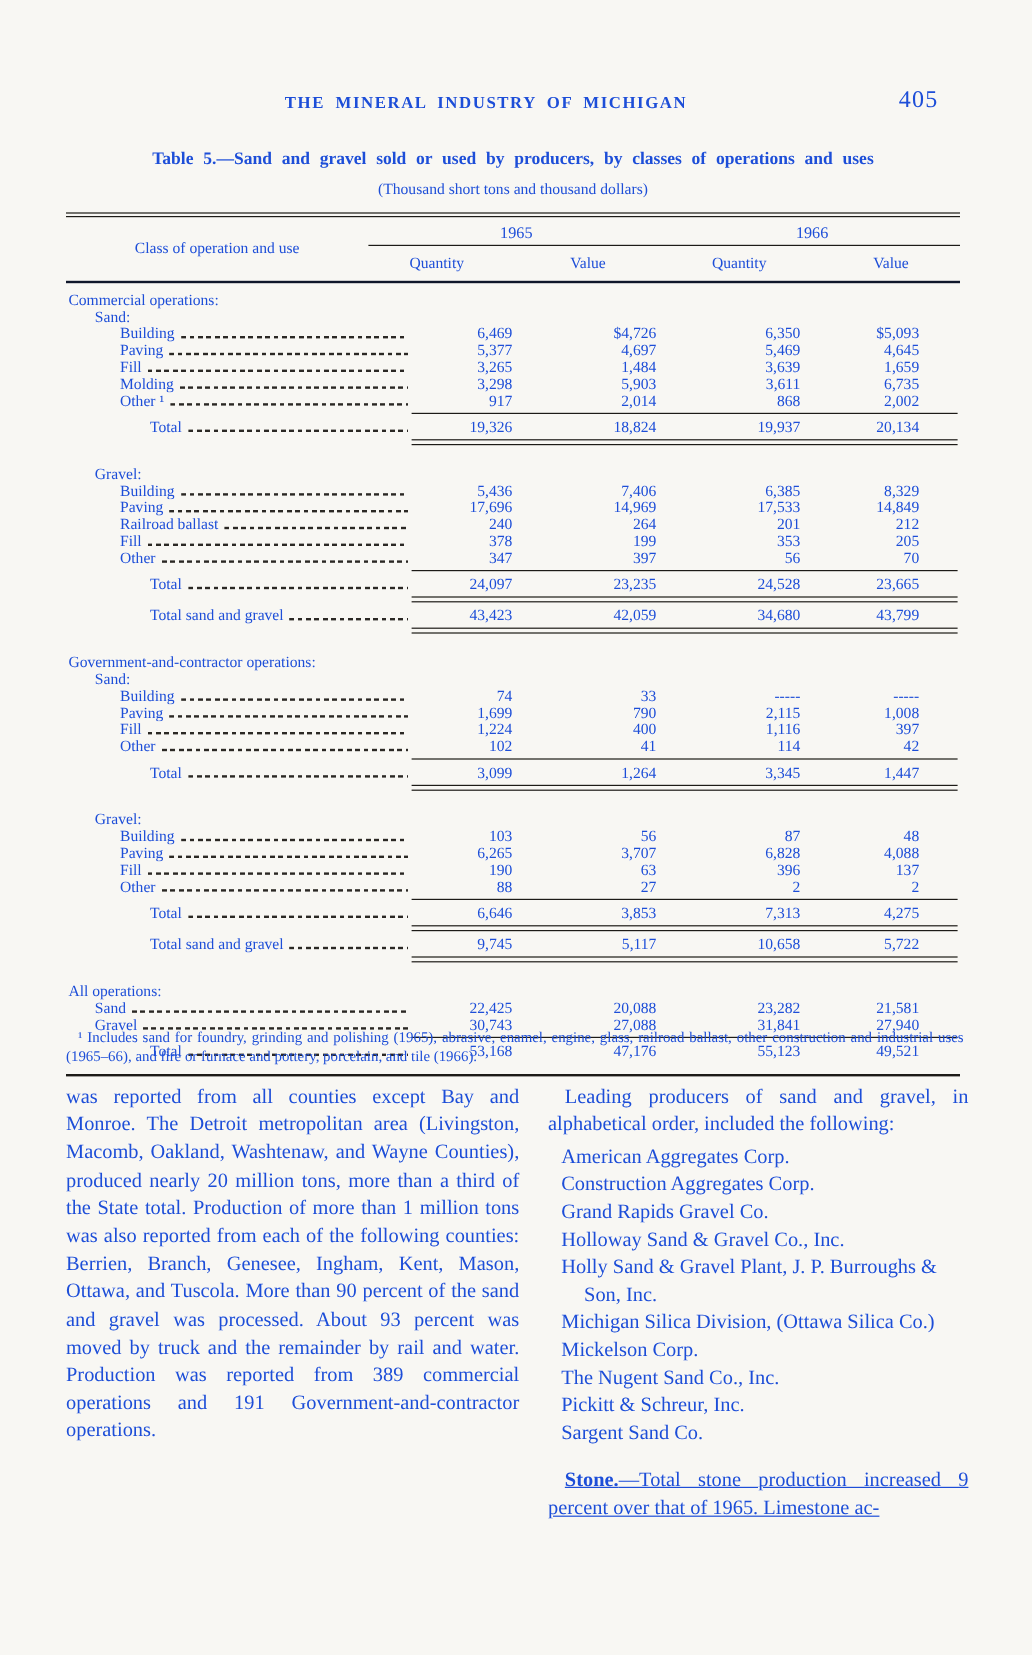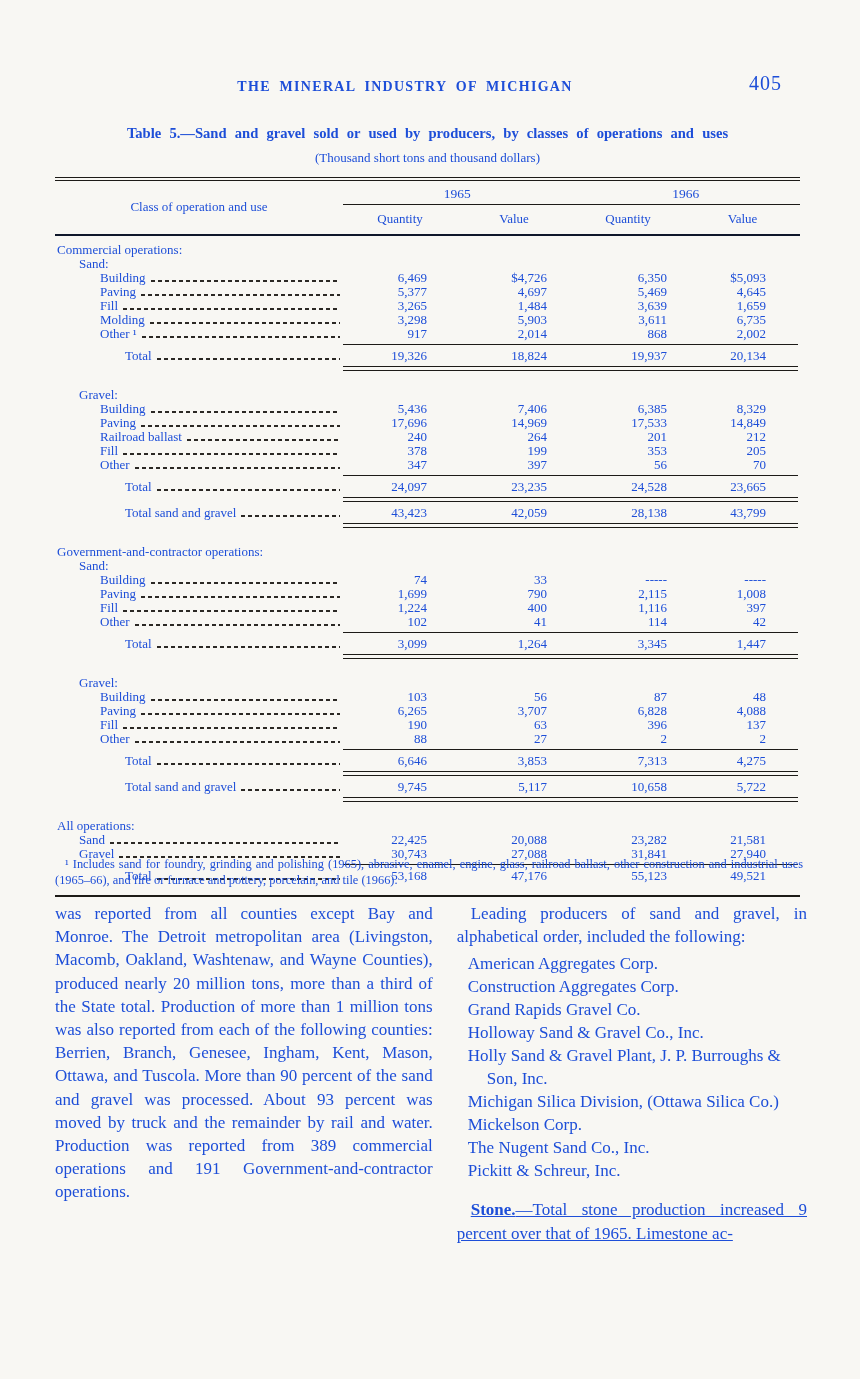--- a/index.html
+++ b/index.html
@@ -17,21 +17,21 @@
   .table-subtitle{position:absolute;top:150px;left:55px;width:745px;text-align:center;font-size:13px;}
 
   
   .mtable{position:absolute;top:177px;left:55px;width:745px;
           border-top:1px solid #1d1b17;border-bottom:2px solid #1d1b17;font-size:13px;}
   .thead{display:flex;border-top:1px solid #1d1b17;margin-top:2px;border-bottom:2px solid #0f172a;}
   .stub{width:288px;display:flex;align-items:center;justify-content:center;padding:4px 0 6px;}
   .hright{flex:1;display:flex;flex-direction:column;}
   .yrow{display:flex;border-bottom:1px solid #1d1b17;}
   .ycell{width:50%;text-align:center;padding:5px 0 2px;font-size:13.5px;}
-  .qrow{display:flex;}
+  .qrow{display:flex;gap:12px;}
   .qcell{text-align:center;padding:6px 0 7px;}
   .qcell.c1,.qcell.c2,.qcell.c3{width:114px;} .qcell.c4{width:115px;}
 
   #tbody{padding:7px 0 9px;}
   .shead{font-size:13px;line-height:14px;}
   .ind0{padding-left:2px;} .ind1{padding-left:24px;} .ind2{padding-left:45px;} .ind3{padding-left:70px;}
   .trow{display:grid;grid-template-columns:288px 114px 114px 114px 115px;
         line-height:14px;font-size:13px;}
   .trow.total{margin:4px 0 3px;}
   .lbl{display:flex;align-items:baseline;overflow:hidden;}
@@ -218,21 +218,21 @@
           <div class="num n4">23,665</div>
         </div>
         <div class="rule double"></div>
         <div class="trow total">
           <div class="lbl ind3">
             <span>Total sand and gravel</span>
             <span class="leader"></span>
           </div>
           <div class="num n1">43,423</div>
           <div class="num n2">42,059</div>
-          <div class="num n3">28,138</div>
+          <div class="num n3">34,680</div>
           <div class="num n4">43,799</div>
         </div>
         <div class="rule double"></div>
         <div class="spacer"></div>
         <div class="shead ind0">Government-and-contractor operations:</div>
         <div class="shead ind1">Sand:</div>
         <div class="trow">
           <div class="lbl ind2">
             <span>Building</span>
             <span class="leader"></span>
@@ -396,18 +396,19 @@
       <ul class="producers">
         <li>American Aggregates Corp.</li>
         <li>Construction Aggregates Corp.</li>
         <li>Grand Rapids Gravel Co.</li>
         <li>Holloway Sand &amp; Gravel Co., Inc.</li>
         <li>Holly Sand &amp; Gravel Plant, J. P. Burroughs &amp; Son, Inc.</li>
         <li>Michigan Silica Division, (Ottawa Silica Co.)</li>
         <li>Mickelson Corp.</li>
         <li>The Nugent Sand Co., Inc.</li>
         <li>Pickitt &amp; Schreur, Inc.</li>
+        <li>Sargent Sand Co.</li>
       </ul>
       <p class="stone"><b>Stone.</b><span>—Total stone production increased 9 percent over that of 1965. Limestone ac-</span></p>
     </div>
   </div>
 
 </div>
 
 </body></html>

